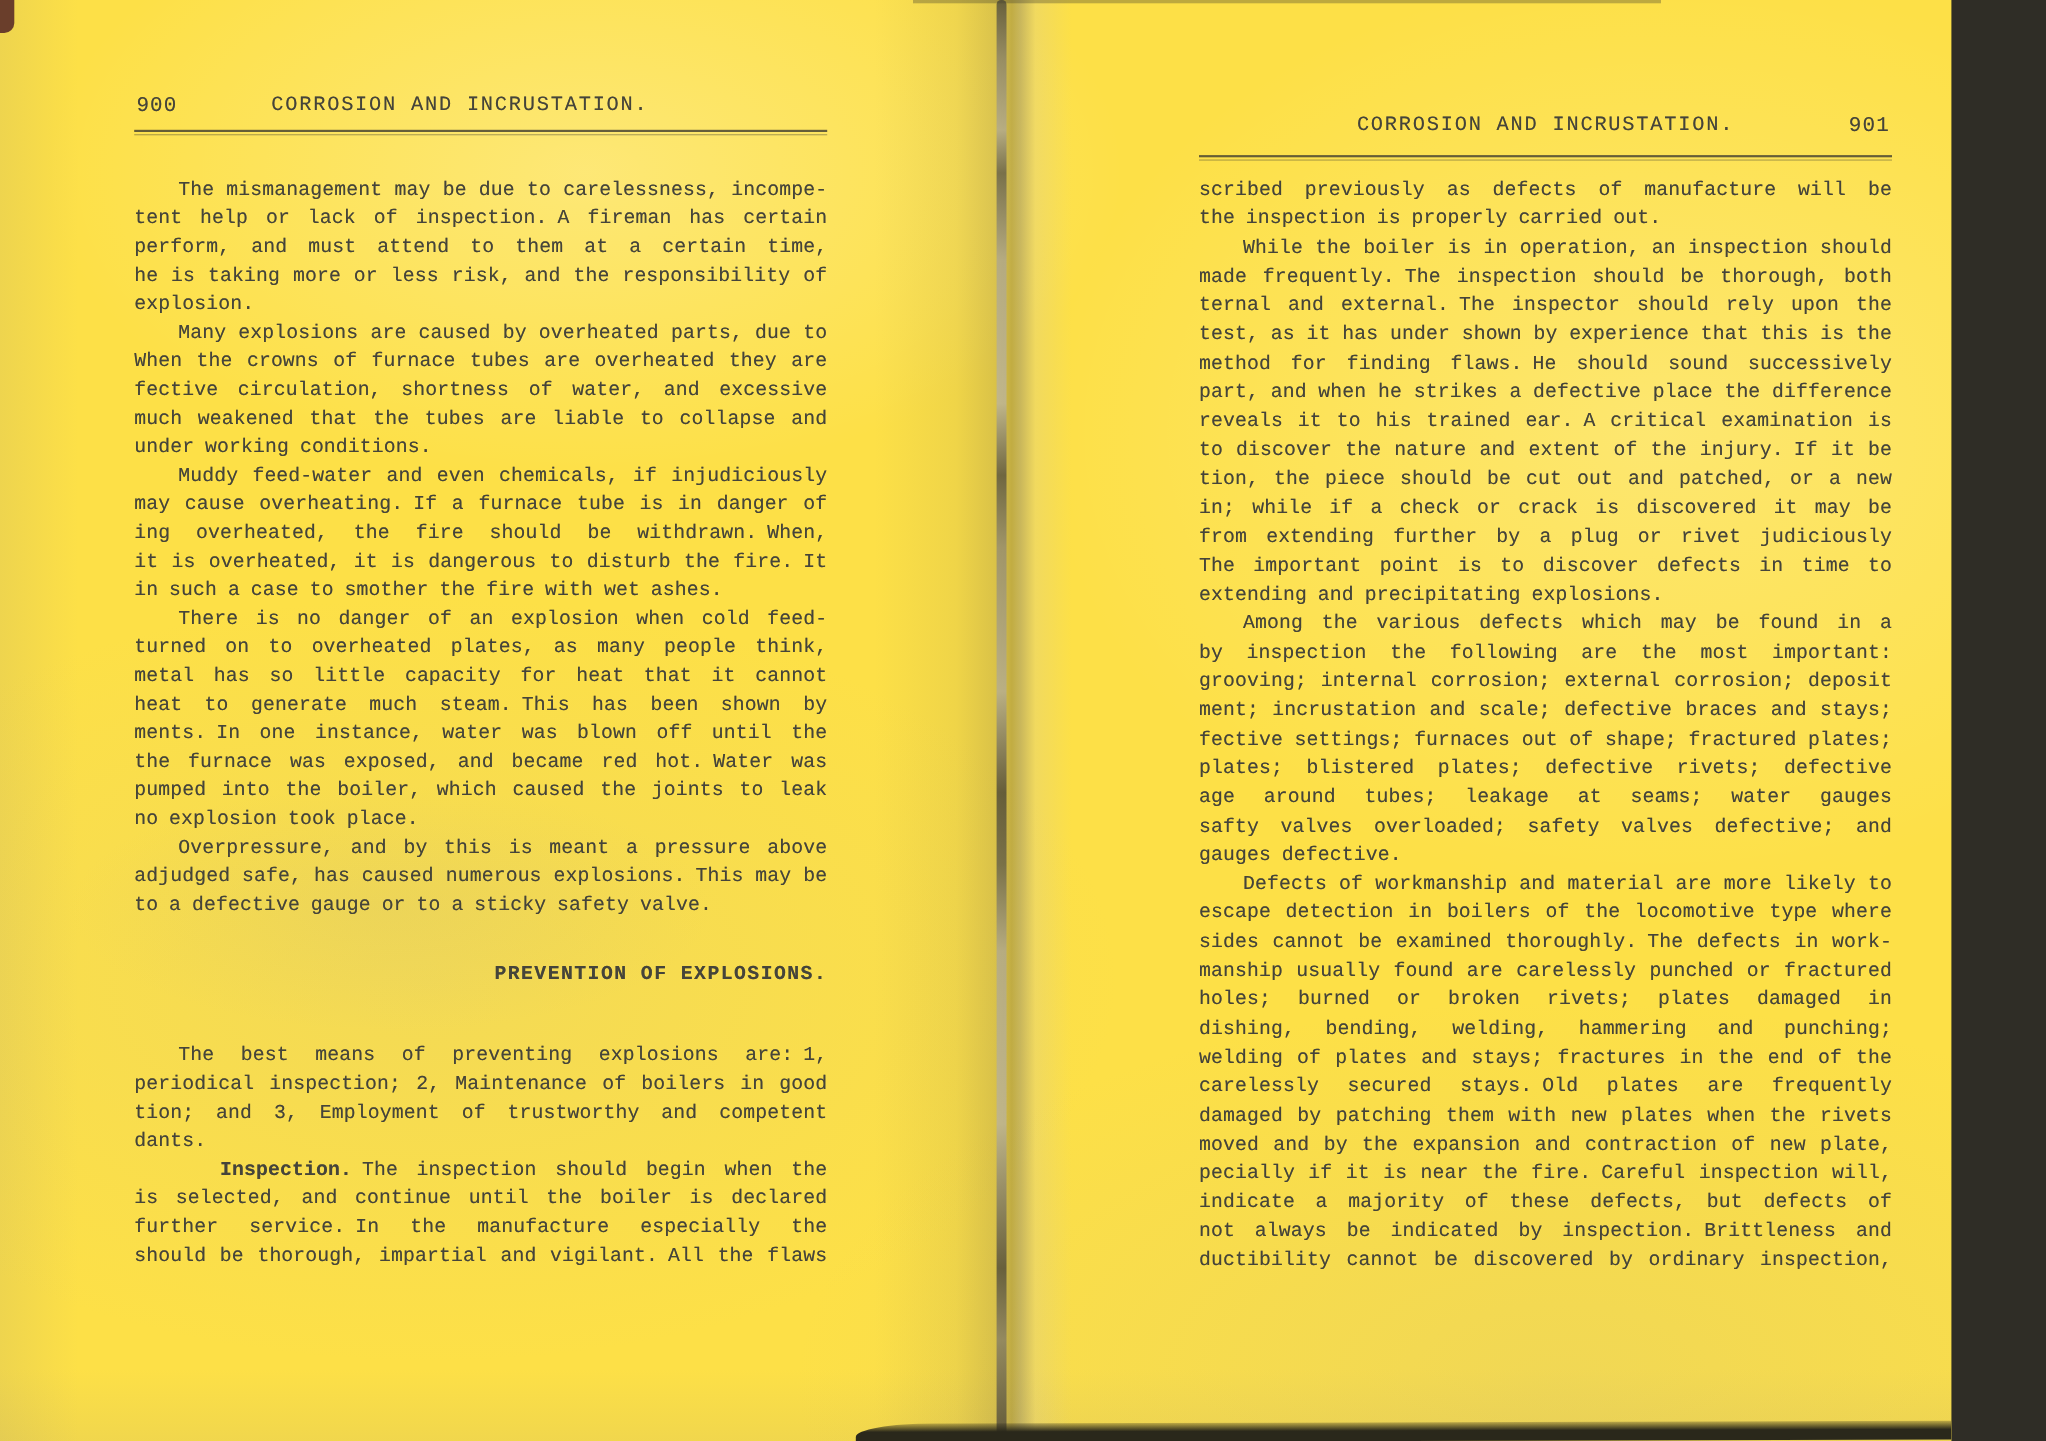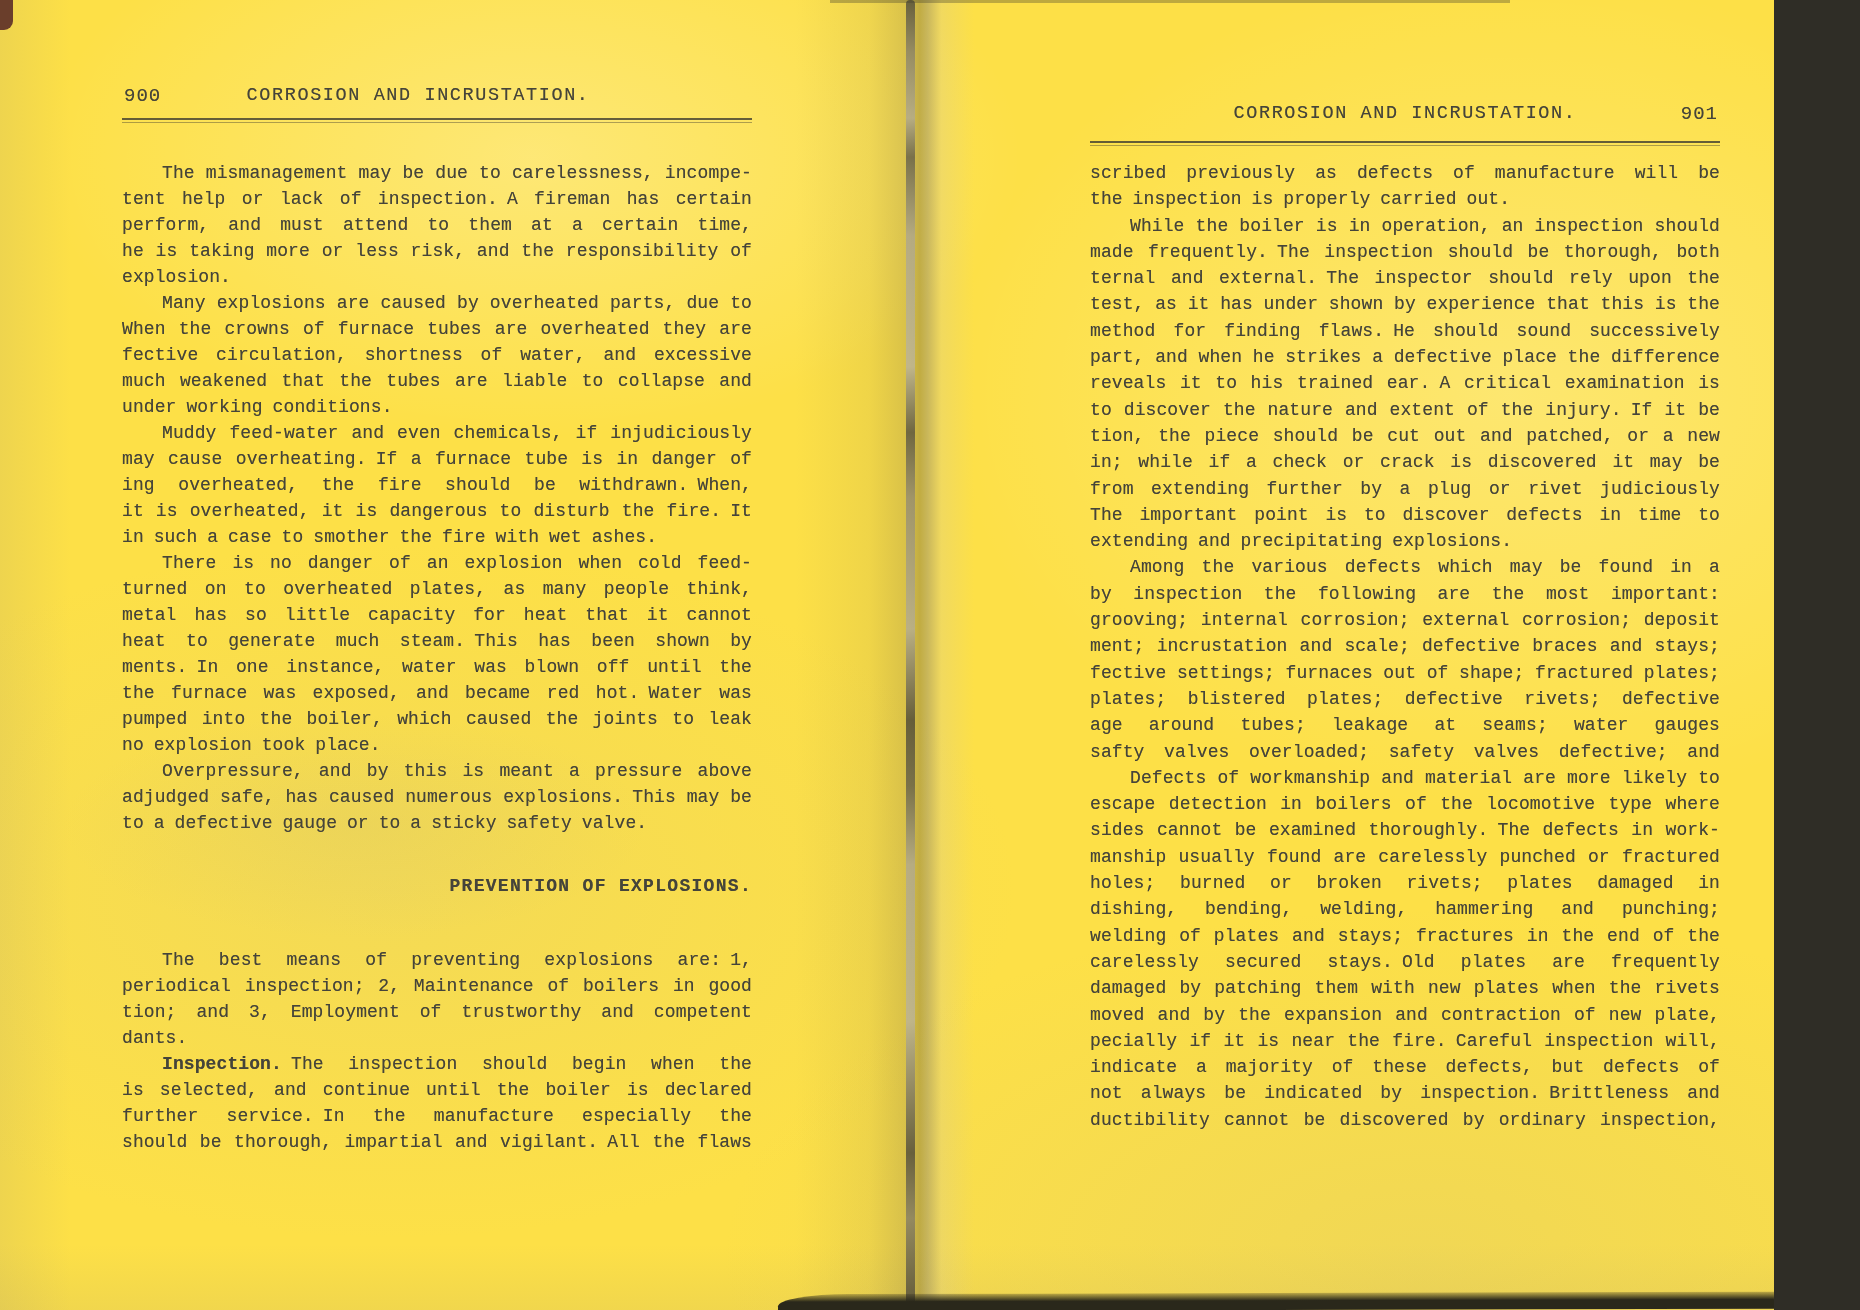--- a/index.html
+++ b/index.html
@@ -50,21 +50,21 @@
   .line {
     height: 26px; line-height: 26px;
     font-size: 18px; letter-spacing: 0.1px; word-spacing: -1px;
     text-align: justify; text-align-last: justify;
     overflow: hidden; white-space: normal;
     text-shadow: 0 0 0.6px rgba(69,68,58,0.55);
   }
   .page-right .line { height: 26.3px; line-height: 26.3px; }
   .line.end { text-align-last: left; }
   .line.indent { text-indent: 40px; }
-  .line b { font-weight: 700; }
+  .line b { font-weight: 700; margin-left: 38px; }
   .section-heading {
     margin: 37px 0 48px 0; height: 26px; line-height: 26px;
     text-align: right; font-weight: 700; font-size: 18px; letter-spacing: 1.3px;
     text-shadow: 0 0 0.6px rgba(69,68,58,0.6);
   }
   .gutter {
     position: absolute; left: 795px; top: 0; bottom: 0; width: 195px; pointer-events: none;
     background: linear-gradient(90deg,
       rgba(120,112,80,0) 0%,
       rgba(120,112,80,0.10) 38%,
@@ -195,20 +195,21 @@
         </div>
         <div class="para">
           <div class="line indent">Among the various defects which may be found in a boiler</div>
           <div class="line">by inspection the following are the most important: internal</div>
           <div class="line">grooving; internal corrosion; external corrosion; deposit of sedi-</div>
           <div class="line">ment; incrustation and scale; defective braces and stays; de-</div>
           <div class="line">fective settings; furnaces out of shape; fractured plates; burned</div>
           <div class="line">plates; blistered plates; defective rivets; defective heads; leak-</div>
           <div class="line">age around tubes; leakage at seams; water gauges defective;</div>
           <div class="line">safty valves overloaded; safety valves defective; and pressure</div>
+          <div class="line end">gauges defective.</div>
         </div>
         <div class="para">
           <div class="line indent">Defects of workmanship and material are more likely to</div>
           <div class="line">escape detection in boilers of the locomotive type where the in-</div>
           <div class="line">sides cannot be examined thoroughly. The defects in work-</div>
           <div class="line">manship usually found are carelessly punched or fractured rivet</div>
           <div class="line">holes; burned or broken rivets; plates damaged in flanging,</div>
           <div class="line">dishing, bending, welding, hammering and punching; defective</div>
           <div class="line">welding of plates and stays; fractures in the end of the tubes and</div>
           <div class="line">carelessly secured stays. Old plates are frequently seriously</div>

